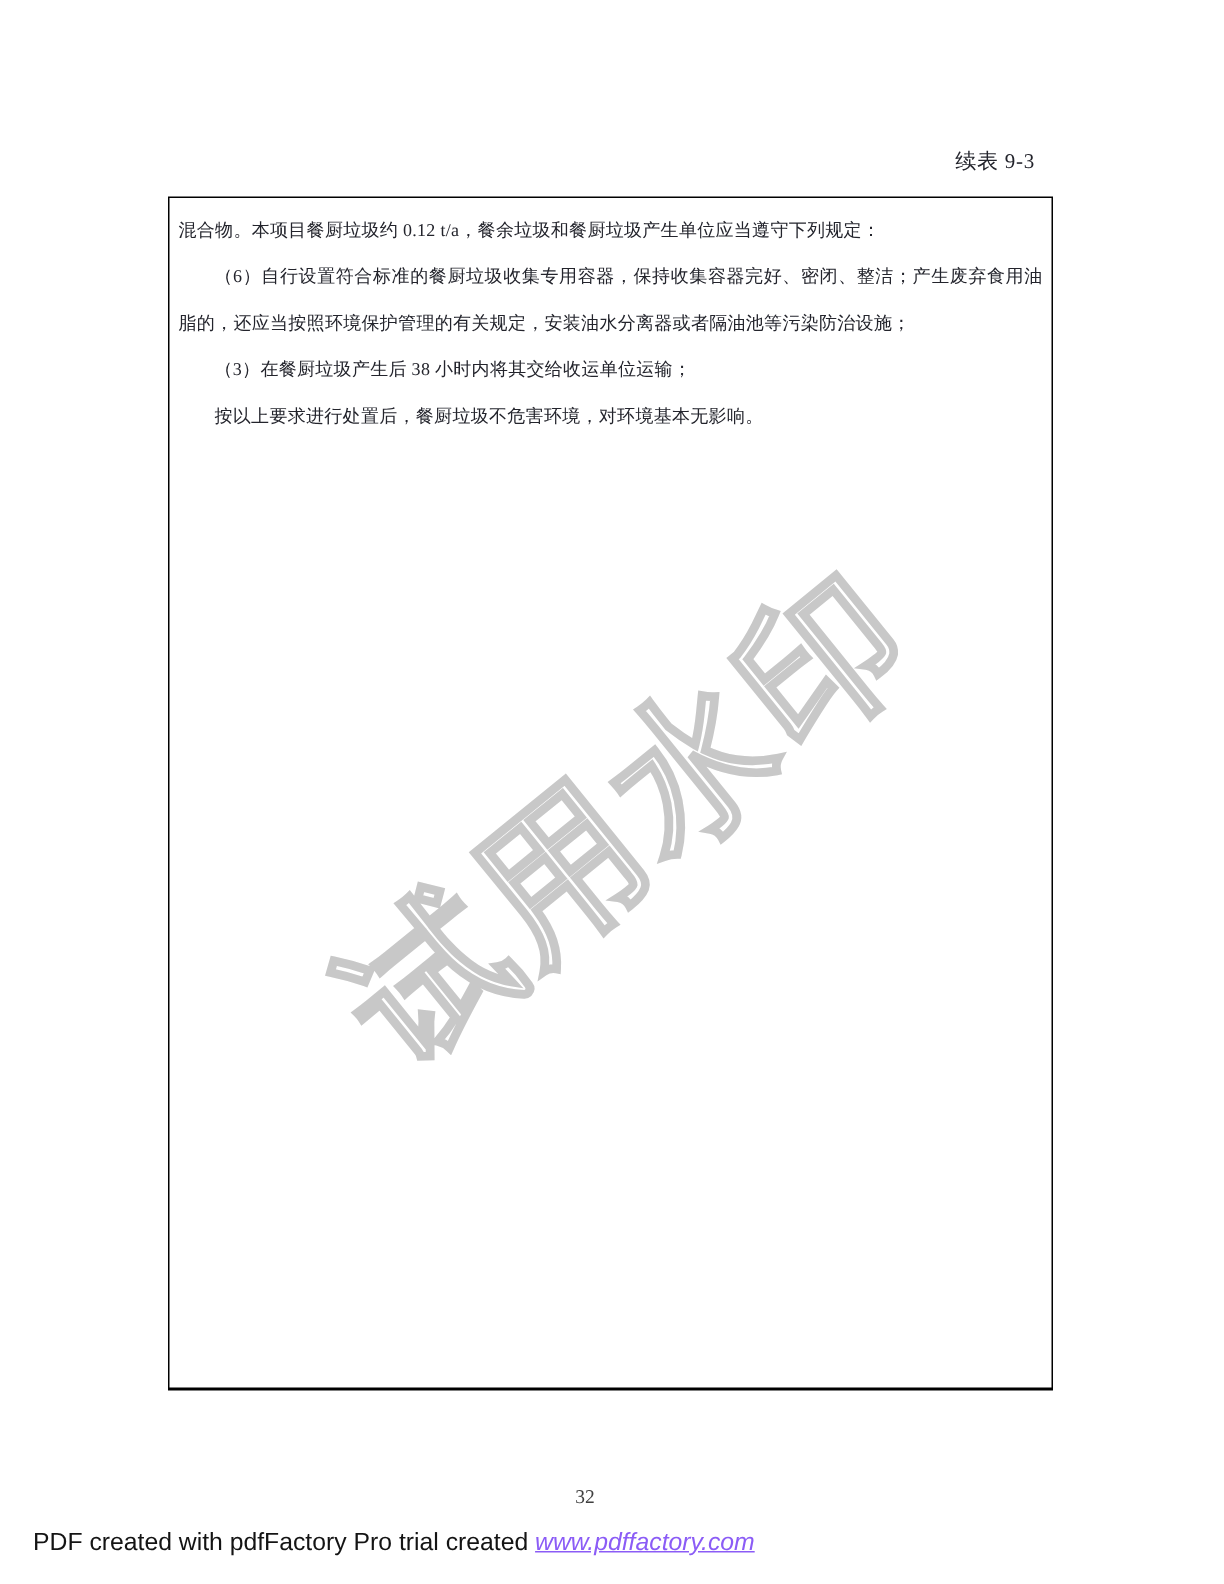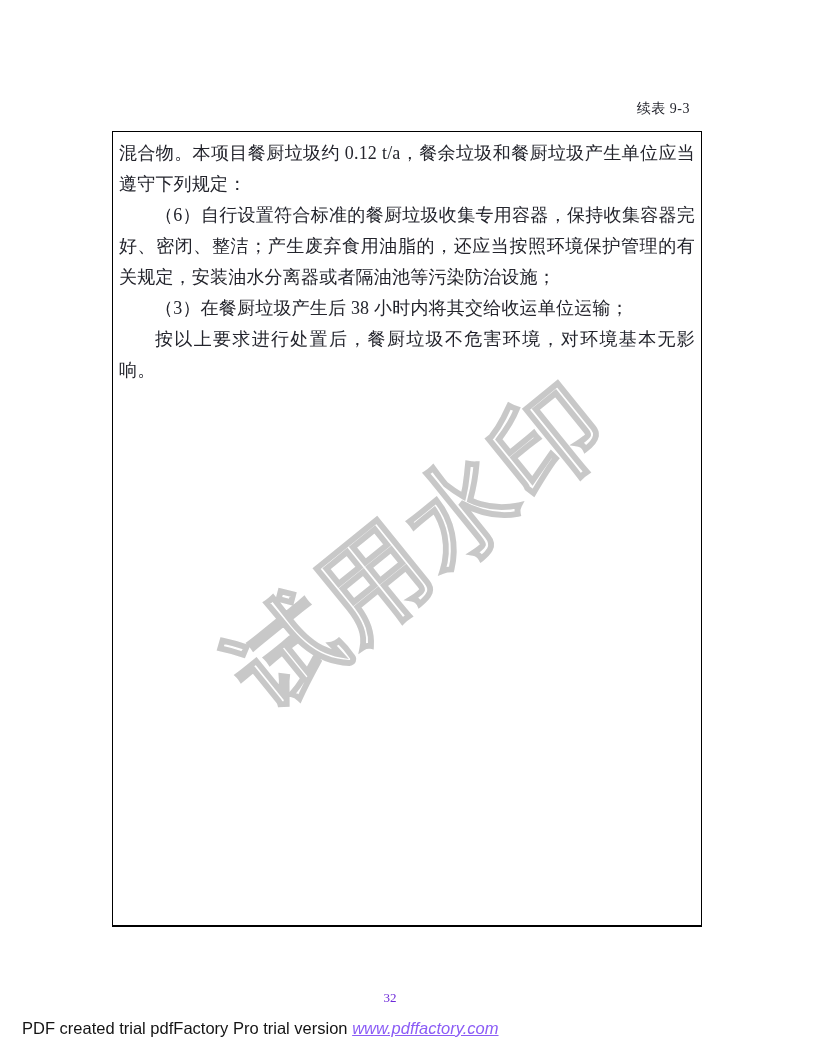--- a/index.html
+++ b/index.html
@@ -26,21 +26,21 @@
     left: 112px; top: 131px;
     width: 590px; height: 796px;
     box-sizing: border-box;
     border: 1px solid #000000;
     border-bottom-width: 2px;
     padding: 6px 6px 0 6px;
     background: #ffffff;
   }
   .para {
     margin: 0;
-    font-size: 18px;
+    font-size: 12px;
     line-height: 31px;
     text-align: justify;
     letter-spacing: 0.2px;
     color: #23242c;
   }
   .para.indent { text-indent: 2em; }
   .section-heading {
     margin: 0;
     font-size: 15.5px;
     line-height: 31px;
@@ -62,21 +62,21 @@
     -webkit-text-stroke: 2.5px #c8c8c8;
     z-index: 5;
     pointer-events: none;
   }
   .page-number {
     position: absolute;
     left: 0; top: 990px;
     width: 780px;
     text-align: center;
     font-size: 13px;
-    color: #6d28d9;
+    color: #404040;
   }
   .pdf-footer {
     position: absolute;
     left: 22px; top: 1019px;
     font-family: "Liberation Sans", "DejaVu Sans", sans-serif;
     font-size: 16.5px;
     color: #141414;
   }
   .pdf-footer a {
     color: #8b5cf6;
@@ -94,13 +94,13 @@
   <p class="para">混合物。本项目餐厨垃圾约 0.12 t/a，餐余垃圾和餐厨垃圾产生单位应当遵守下列规定：</p>
   <p class="para indent">（6）自行设置符合标准的餐厨垃圾收集专用容器，保持收集容器完好、密闭、整洁；产生废弃食用油脂的，还应当按照环境保护管理的有关规定，安装油水分离器或者隔油池等污染防治设施；</p>
   <p class="para indent">（3）在餐厨垃圾产生后 38 小时内将其交给收运单位运输；</p>
   <p class="para indent">按以上要求进行处置后，餐厨垃圾不危害环境，对环境基本无影响。</p>
 </div>
 
 <div class="watermark">试用水印</div>
 
 <div class="page-number">32</div>
 
-<div class="pdf-footer"><span>PDF created trial pdfFactory Pro trial version </span><a href="www.pdffactory.com">www.pdffactory.com</a></div>
+<div class="pdf-footer"><span>PDF created with pdfFactory Pro trial created </span><a href="www.pdffactory.com">www.pdffactory.com</a></div>
 
 </body></html>

